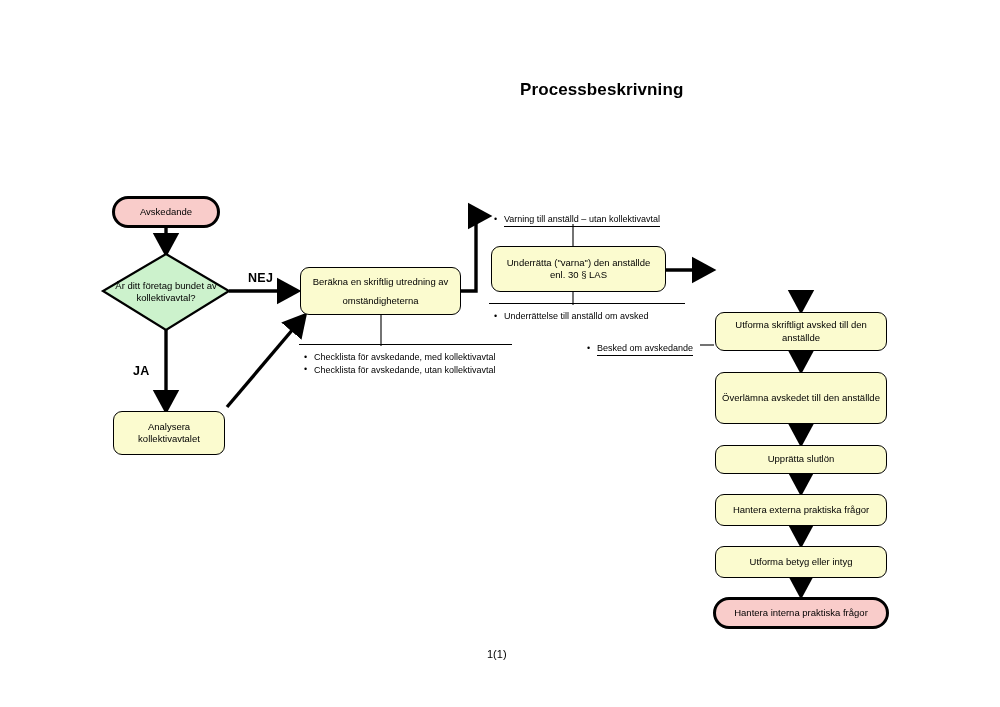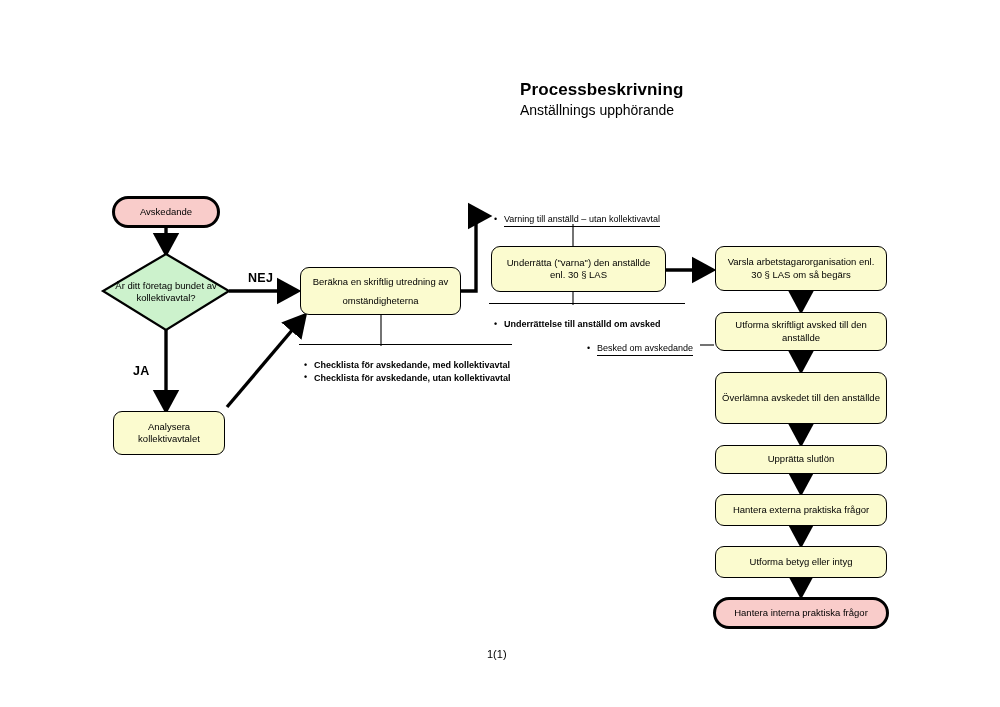--- a/index.html
+++ b/index.html
@@ -60,36 +60,35 @@
     font-size:9px;
     line-height:12.5px;
   }
   .annot ul{list-style:none;margin:4px;padding:0;}
   .annot li{position:relative;padding-left:11px;white-space:nowrap;}
   .annot li::before{
     content:"\2022";
     position:absolute;left:1px;top:-0.5px;
     font-size:9px;
   }
-  .annot.ruled{border-top:1px solid #000;padding-top:10px;font-weight:bold;}
+  .annot.ruled{border-top:1px solid #000;padding-top:2px;}
   .annot .underlined{border-bottom:1px solid #000;display:inline-block;}
 
   .footer{
     position:absolute;left:487px;top:648px;
     font-size:11px;
   }
 </style>
 </head>
 <body>
 
 <div id="canvas">
 
   <div class="title-block">
     <div class="doc-title">Processbeskrivning</div>
-    <div class="doc-subtitle">Anställnings upphörande</div>
   </div>
 
   <svg class="layer-svg" viewBox="0 0 1000 707">
     <defs>
       <marker id="arrThick" markerWidth="9" markerHeight="9" refX="6.2" refY="4.5" orient="auto">
         <path d="M0,0.6 L7.2,4.5 L0,8.4 z" fill="#000"></path>
       </marker>
       <marker id="arrThin" markerWidth="10" markerHeight="10" refX="7" refY="5" orient="auto">
         <path d="M0,1.6 L7.6,5 L0,8.4 z" fill="#000"></path>
       </marker>
@@ -141,23 +140,20 @@
   </div>
 
   <div class="node process" style="left:300px;top:267px;width:161px;height:48px;">
     <span style="line-height:19px;">Beräkna en skriftlig utredning av omständigheterna</span>
   </div>
 
   <div class="node process" style="left:491px;top:246px;width:175px;height:46px;">
     <span>Underrätta ("varna") den anställde enl. 30 § LAS</span>
   </div>
 
-  <div class="node process" style="left:715px;top:246px;width:172px;height:45px;">
-    <span>Varsla arbetstagarorganisation enl. 30 § LAS om så begärs</span>
-  </div>
 
   <div class="node process" style="left:715px;top:312px;width:172px;height:39px;">
     <span>Utforma skriftligt avsked till den anställde</span>
   </div>
 
   <div class="node process" style="left:715px;top:372px;width:172px;height:52px;">
     <span>Överlämna avskedet till den anställde</span>
   </div>
 
   <div class="node process" style="left:715px;top:445px;width:172px;height:29px;">

